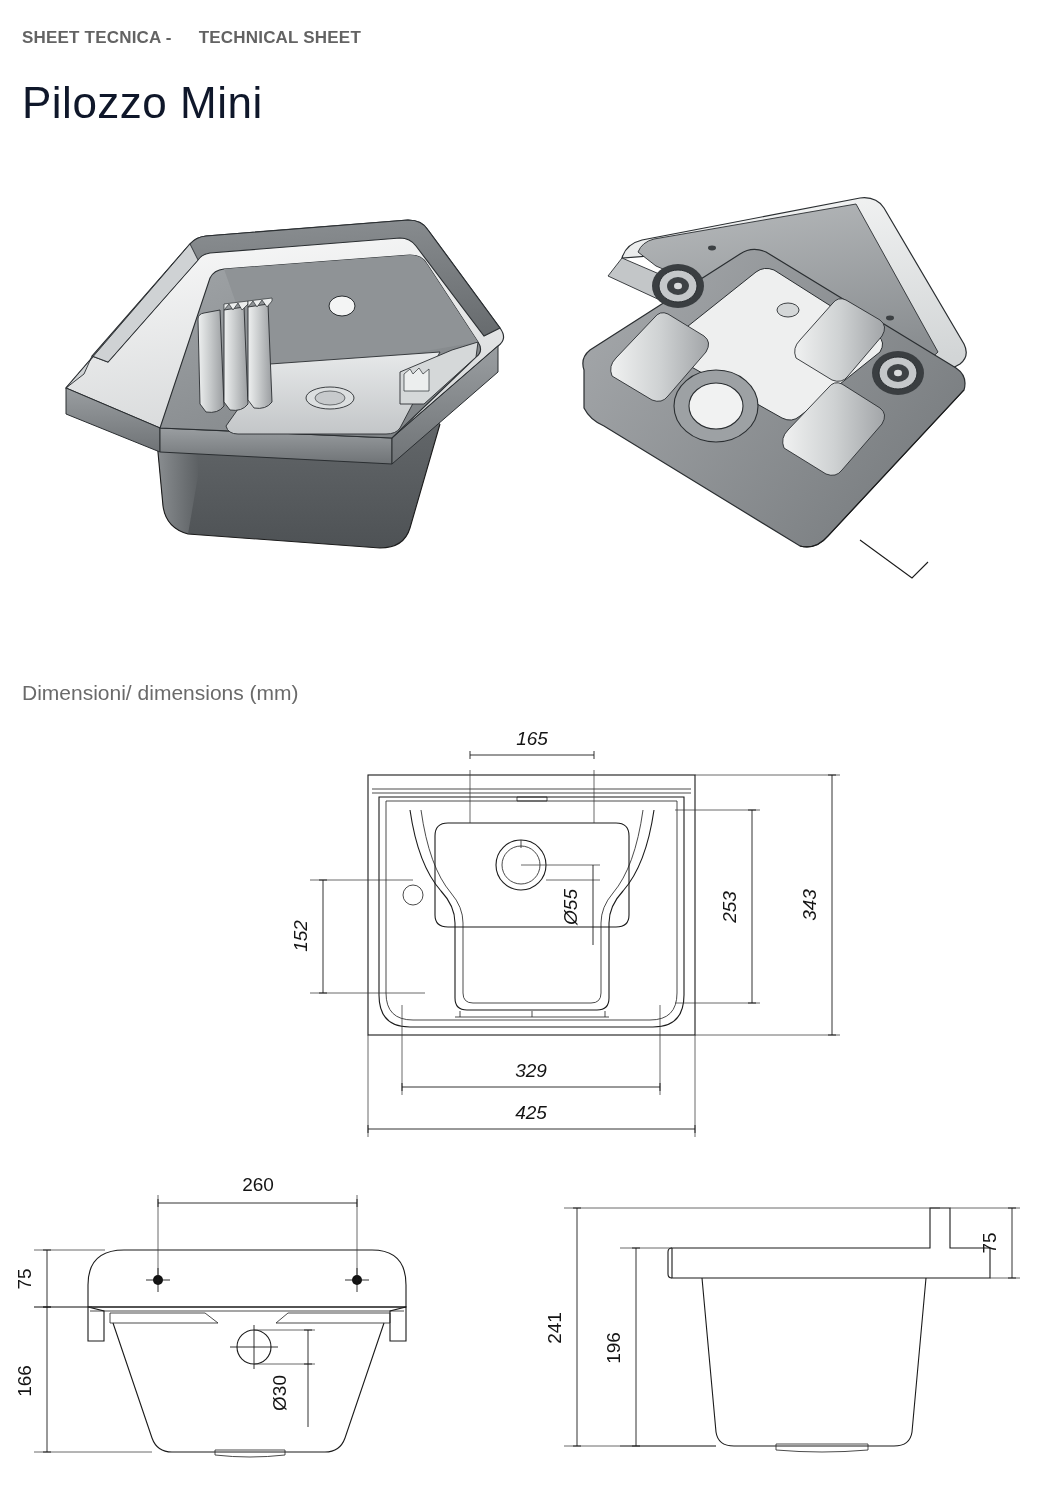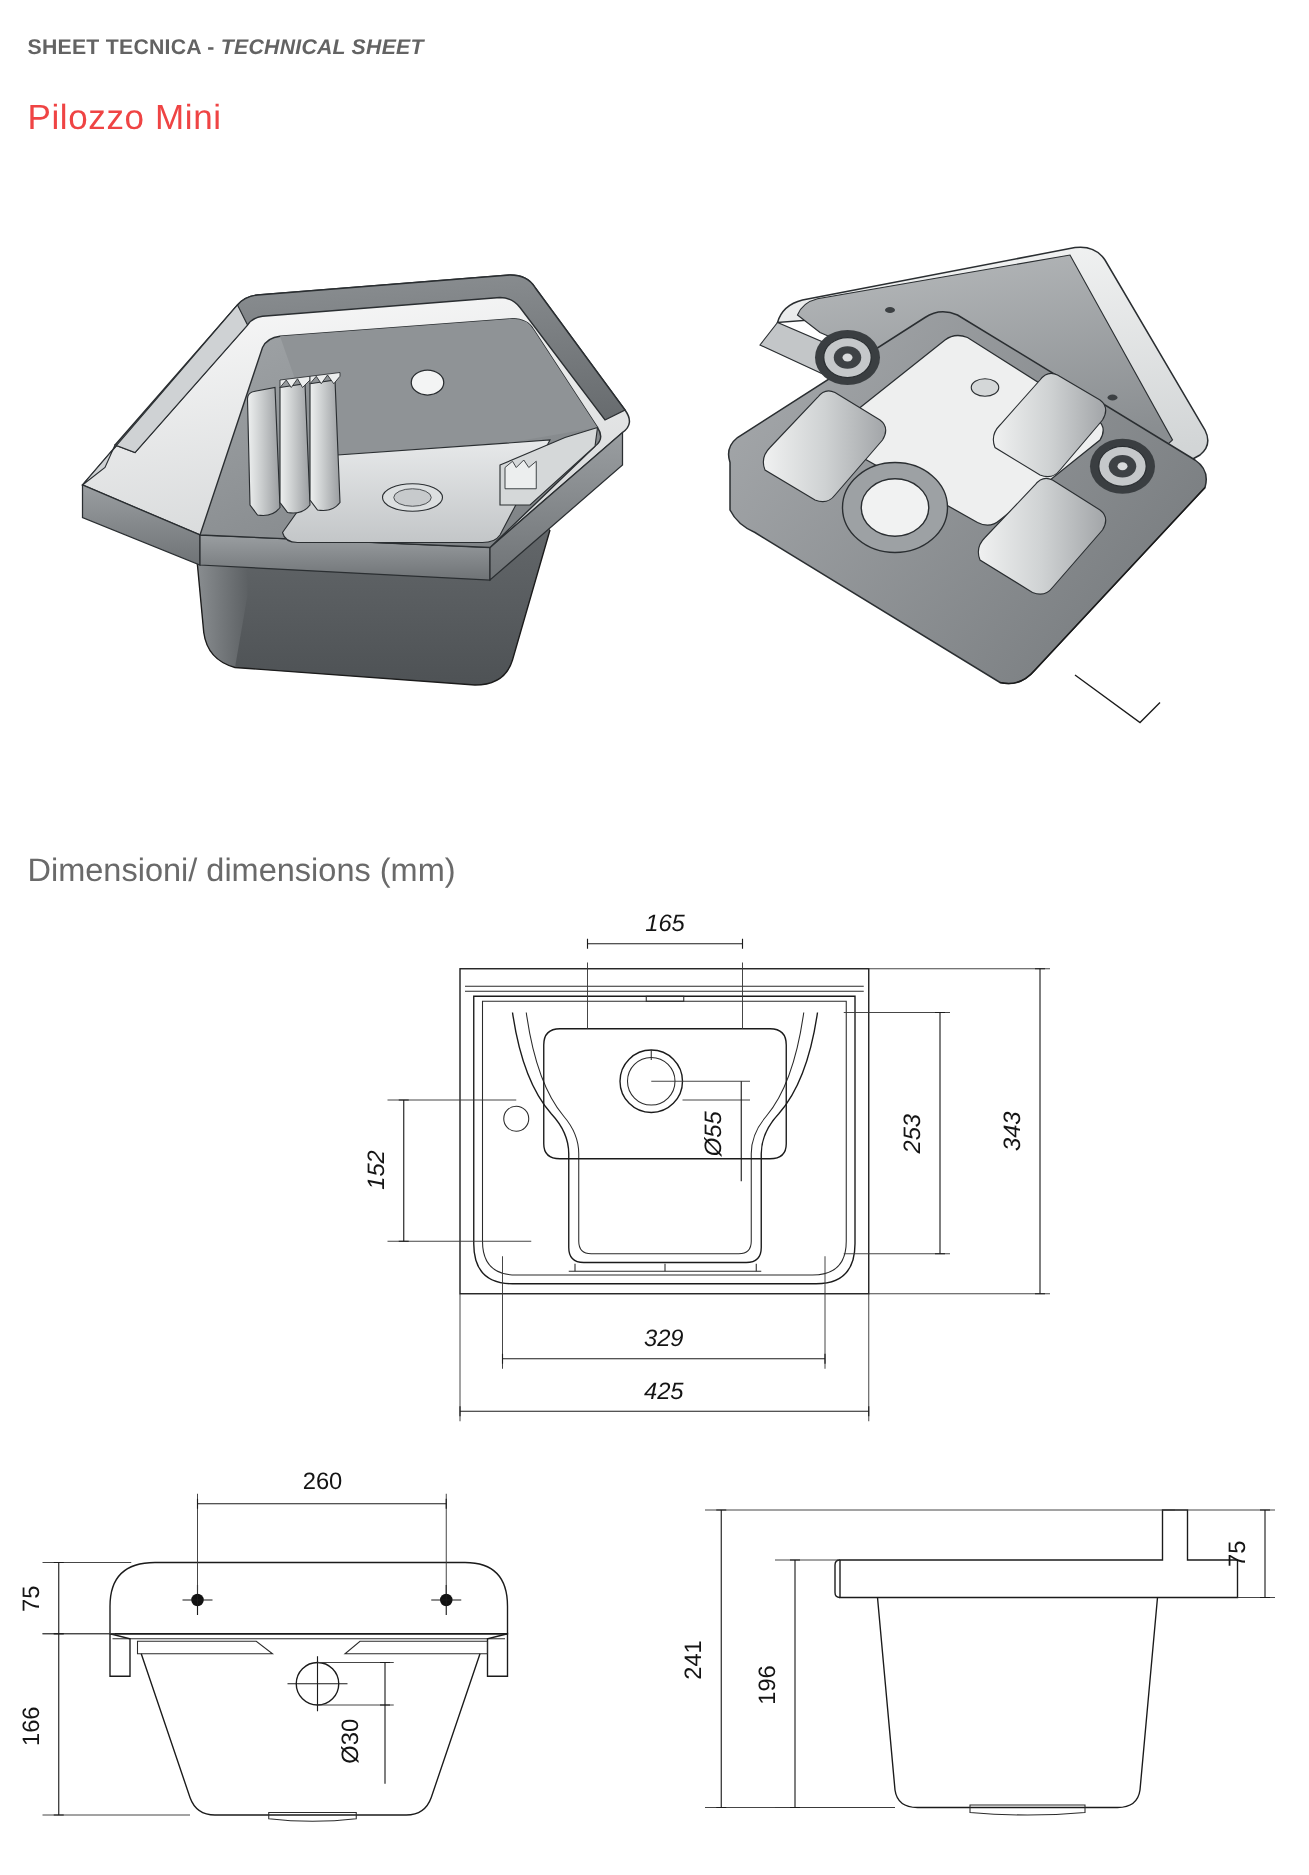--- a/index.html
+++ b/index.html
@@ -12,30 +12,30 @@
     overflow:hidden;
   }
   .page{position:relative;width:1047px;height:1500px;}
 
   
   .kicker{
     position:absolute;left:22px;top:28px;
     font-size:17px;font-weight:bold;letter-spacing:.2px;
     color:#636363;white-space:nowrap;
   }
-  .kicker .it{font-style:italic;}
+  .kicker .it{margin-left:22px;}
   .product-title{
     position:absolute;left:22px;top:78px;
-    font-size:28px;font-weight:400;letter-spacing:.5px;
-    color:#ef4444;white-space:nowrap;
+    font-size:44px;font-weight:400;letter-spacing:.5px;
+    color:#0f172a;white-space:nowrap;
     font-family:"Liberation Sans", sans-serif;
   }
   .section-label{
     position:absolute;left:22px;top:681px;
-    font-size:26px;color:#6a6a6a;white-space:nowrap;
+    font-size:21px;color:#6a6a6a;white-space:nowrap;
   }
 
   
   .render{position:absolute;}
   #render-iso-front{left:48px;top:176px;width:480px;height:400px;}
   #render-iso-rear{left:560px;top:180px;width:440px;height:410px;}
 
   
   .drawing{position:absolute;}
   #view-top{left:255px;top:715px;width:640px;height:440px;font-style:italic;}

